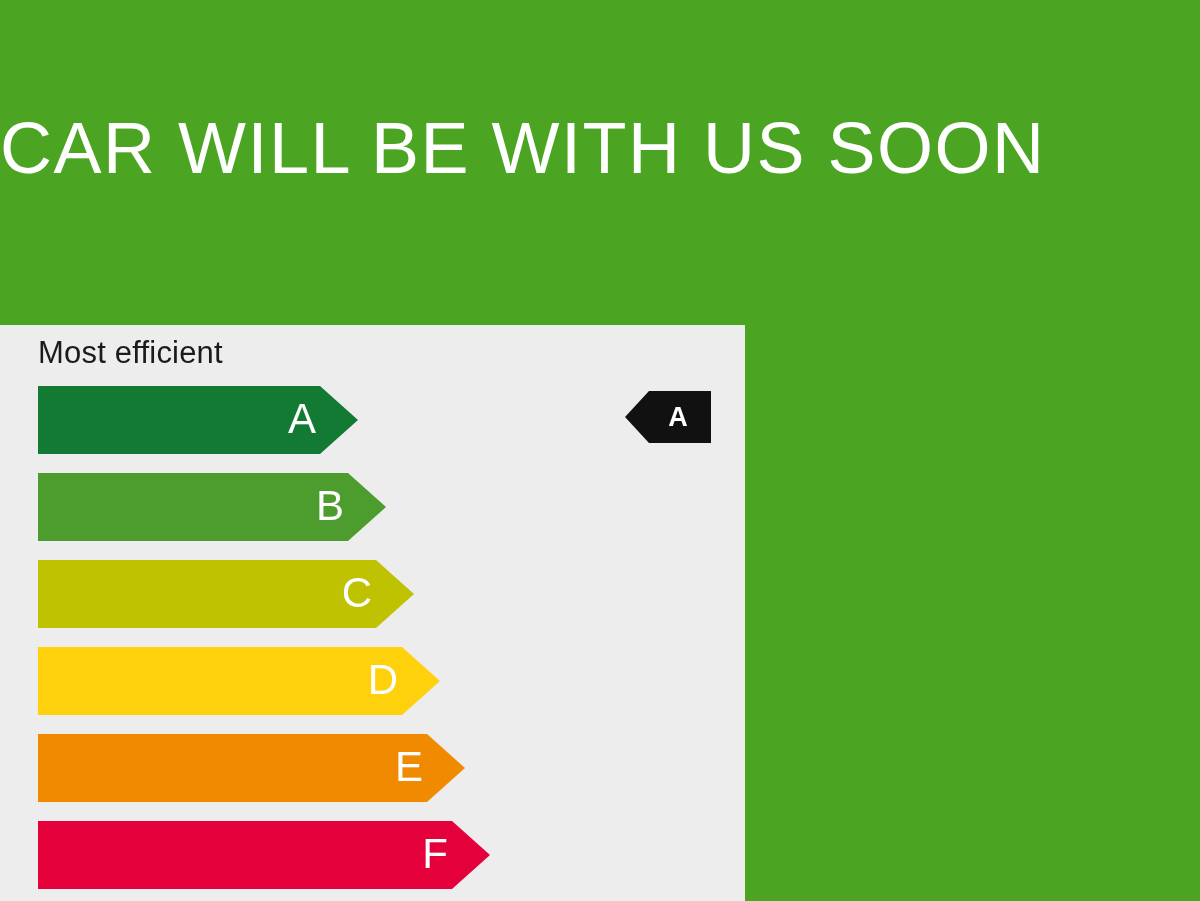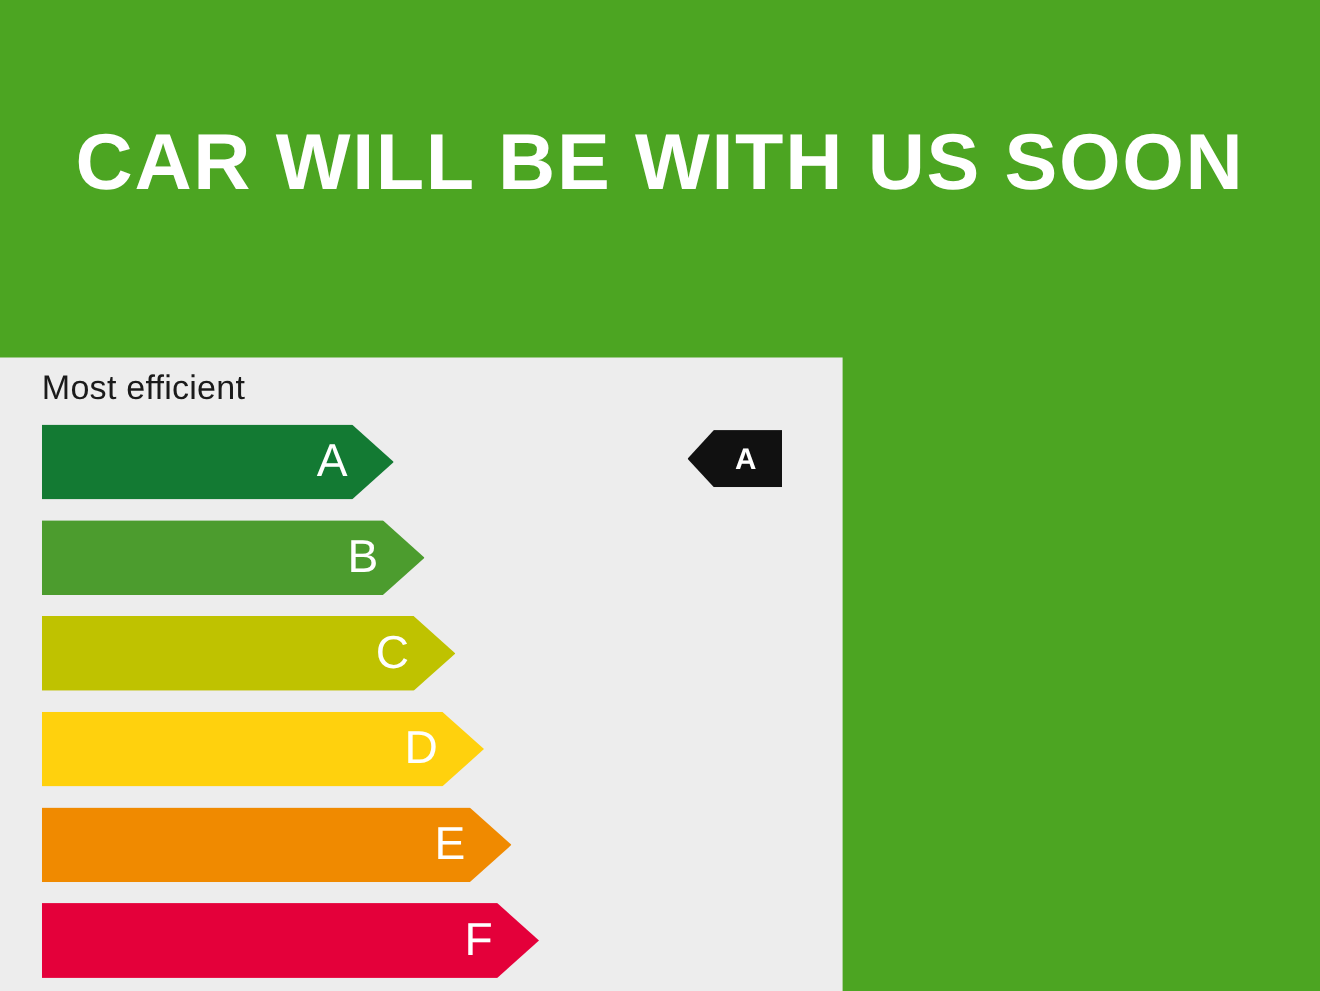--- a/index.html
+++ b/index.html
@@ -20,39 +20,37 @@
     height: 901px;
     background: #4CA522;
   }
 
   
   #headline {
     position: absolute;
     left: 0;
     top: 112px;
     width: 1200px;
-    text-align: center;
     color: #ffffff;
     font-size: 72px;
-    font-weight: 700;
+    font-weight: 400;
     letter-spacing: 1.5px;
     line-height: 1.0;
     white-space: nowrap;
     font-family: "Liberation Sans", sans-serif;
   }
 
   
   #eff-card {
     position: absolute;
     left: 0;
     top: 325px;
     width: 745px;
     height: 576px;
     background: #EDEDED;
-    padding-left: 21px;
   }
 
   #most-efficient {
     position: absolute;
     left: 38px;
     top: 10px;
     font-size: 31px;
     color: #1b1b1b;
     font-weight: 400;
     letter-spacing: 0.2px;

